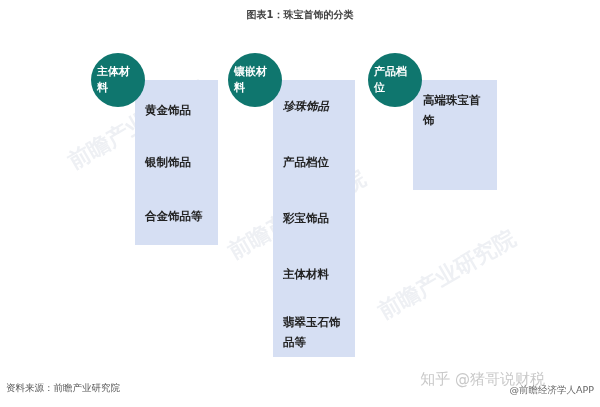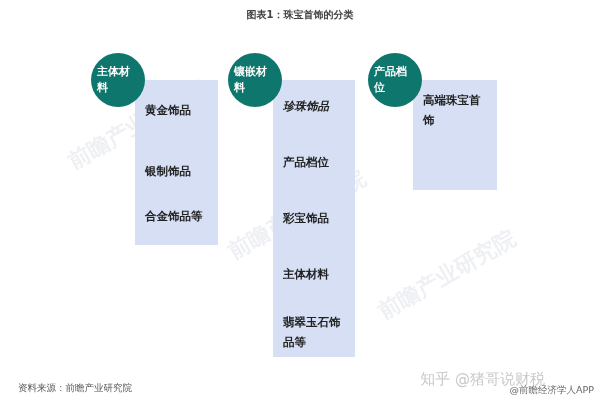--- a/index.html
+++ b/index.html
@@ -1,37 +1,37 @@
 <!DOCTYPE html>
 <html><head>
 <meta charset="utf-8">
 <style>
   html,body{margin:0;padding:0;}
   body{width:600px;height:407px;background:#ffffff;position:relative;overflow:hidden;font-family:"DejaVu Sans","Liberation Sans",sans-serif;}
   .title{position:absolute;top:8px;left:0;width:600px;text-align:center;font-size:10px;font-weight:bold;color:#444;}
   .box{position:absolute;background:#d6dff3;}
   .circle{position:absolute;width:54px;height:54px;border-radius:50%;background:#0f766e;color:#fff;font-size:11px;font-weight:bold;line-height:16px;text-align:left;display:flex;align-items:center;justify-content:center;padding:0 6px;box-sizing:border-box;}
   .item{position:absolute;left:10px;width:70px;font-size:11.5px;font-weight:bold;color:#222;line-height:20px;}
-  .source{position:absolute;left:18px;bottom:12px;font-size:9.5px;color:#555;}
+  .source{position:absolute;left:6px;bottom:12px;font-size:9.5px;color:#555;}
   .wm{position:absolute;right:55px;bottom:18px;font-size:15px;color:#c9c9c9;}
   .brand{position:absolute;right:6px;bottom:10px;font-size:9.5px;color:#666;}
   .faint{position:absolute;color:#eef0f4;font-size:22px;font-weight:bold;transform:rotate(-30deg);pointer-events:none;}
 </style>
 </head>
 <body>
 
 <div class="title">图表1：珠宝首饰的分类</div>
 
 <div class="faint" style="left:60px;top:110px;">前瞻产业研究院</div>
 <div class="faint" style="left:220px;top:200px;">前瞻产业研究院</div>
 <div class="faint" style="left:370px;top:260px;">前瞻产业研究院</div>
 
 <div class="box" style="left:135px;top:80px;width:83px;height:165px;">
   <div class="item" style="top:20px;">黄金饰品</div>
-  <div class="item" style="top:72px;margin-top:9px;">银制饰品</div>
+  <div class="item" style="top:72px;">银制饰品</div>
   <div class="item" style="top:126px;">合金饰品等</div>
 </div>
 <div class="circle" style="left:91px;top:53px;">主体材料</div>
 
 <div class="box" style="left:273px;top:80px;width:82px;height:277px;">
   <div class="item" style="top:16px;font-style:italic;">珍珠饰品</div>
   <div class="item" style="top:72px;">产品档位</div>
   <div class="item" style="top:128px;">彩宝饰品</div>
   <div class="item" style="top:184px;">主体材料</div>
   <div class="item" style="top:232px;width:66px;">翡翠玉石饰品等</div>

